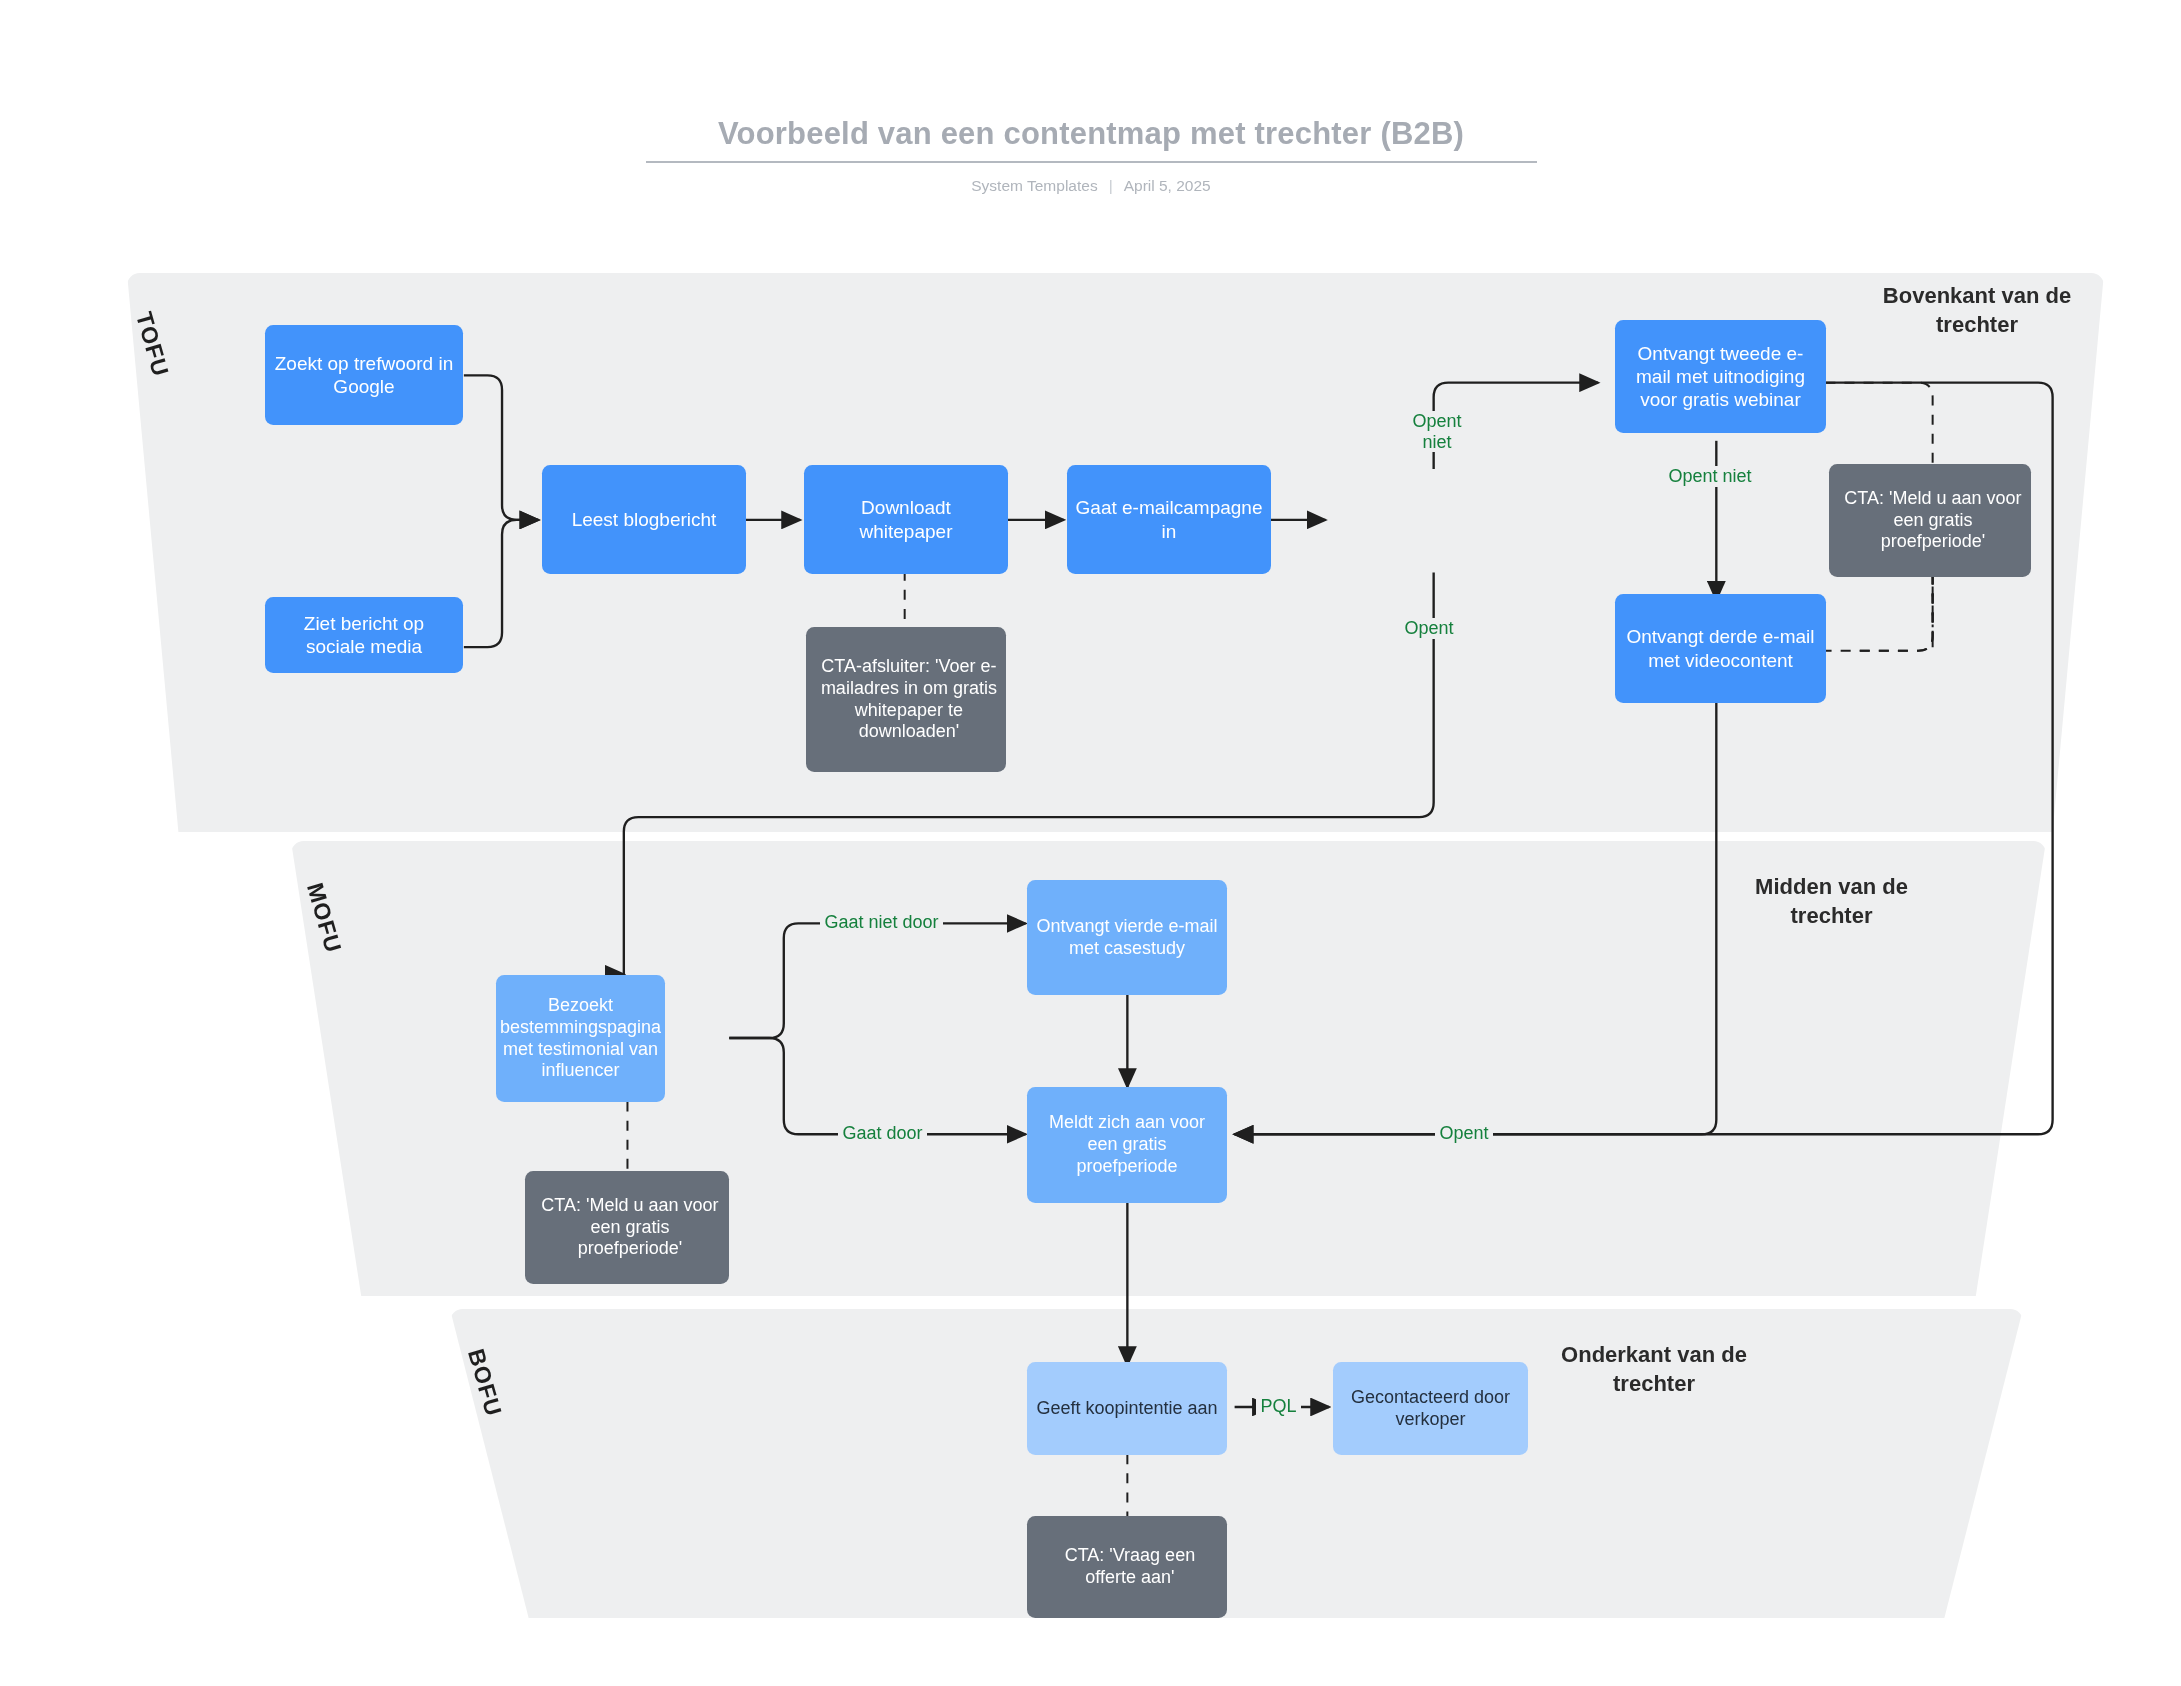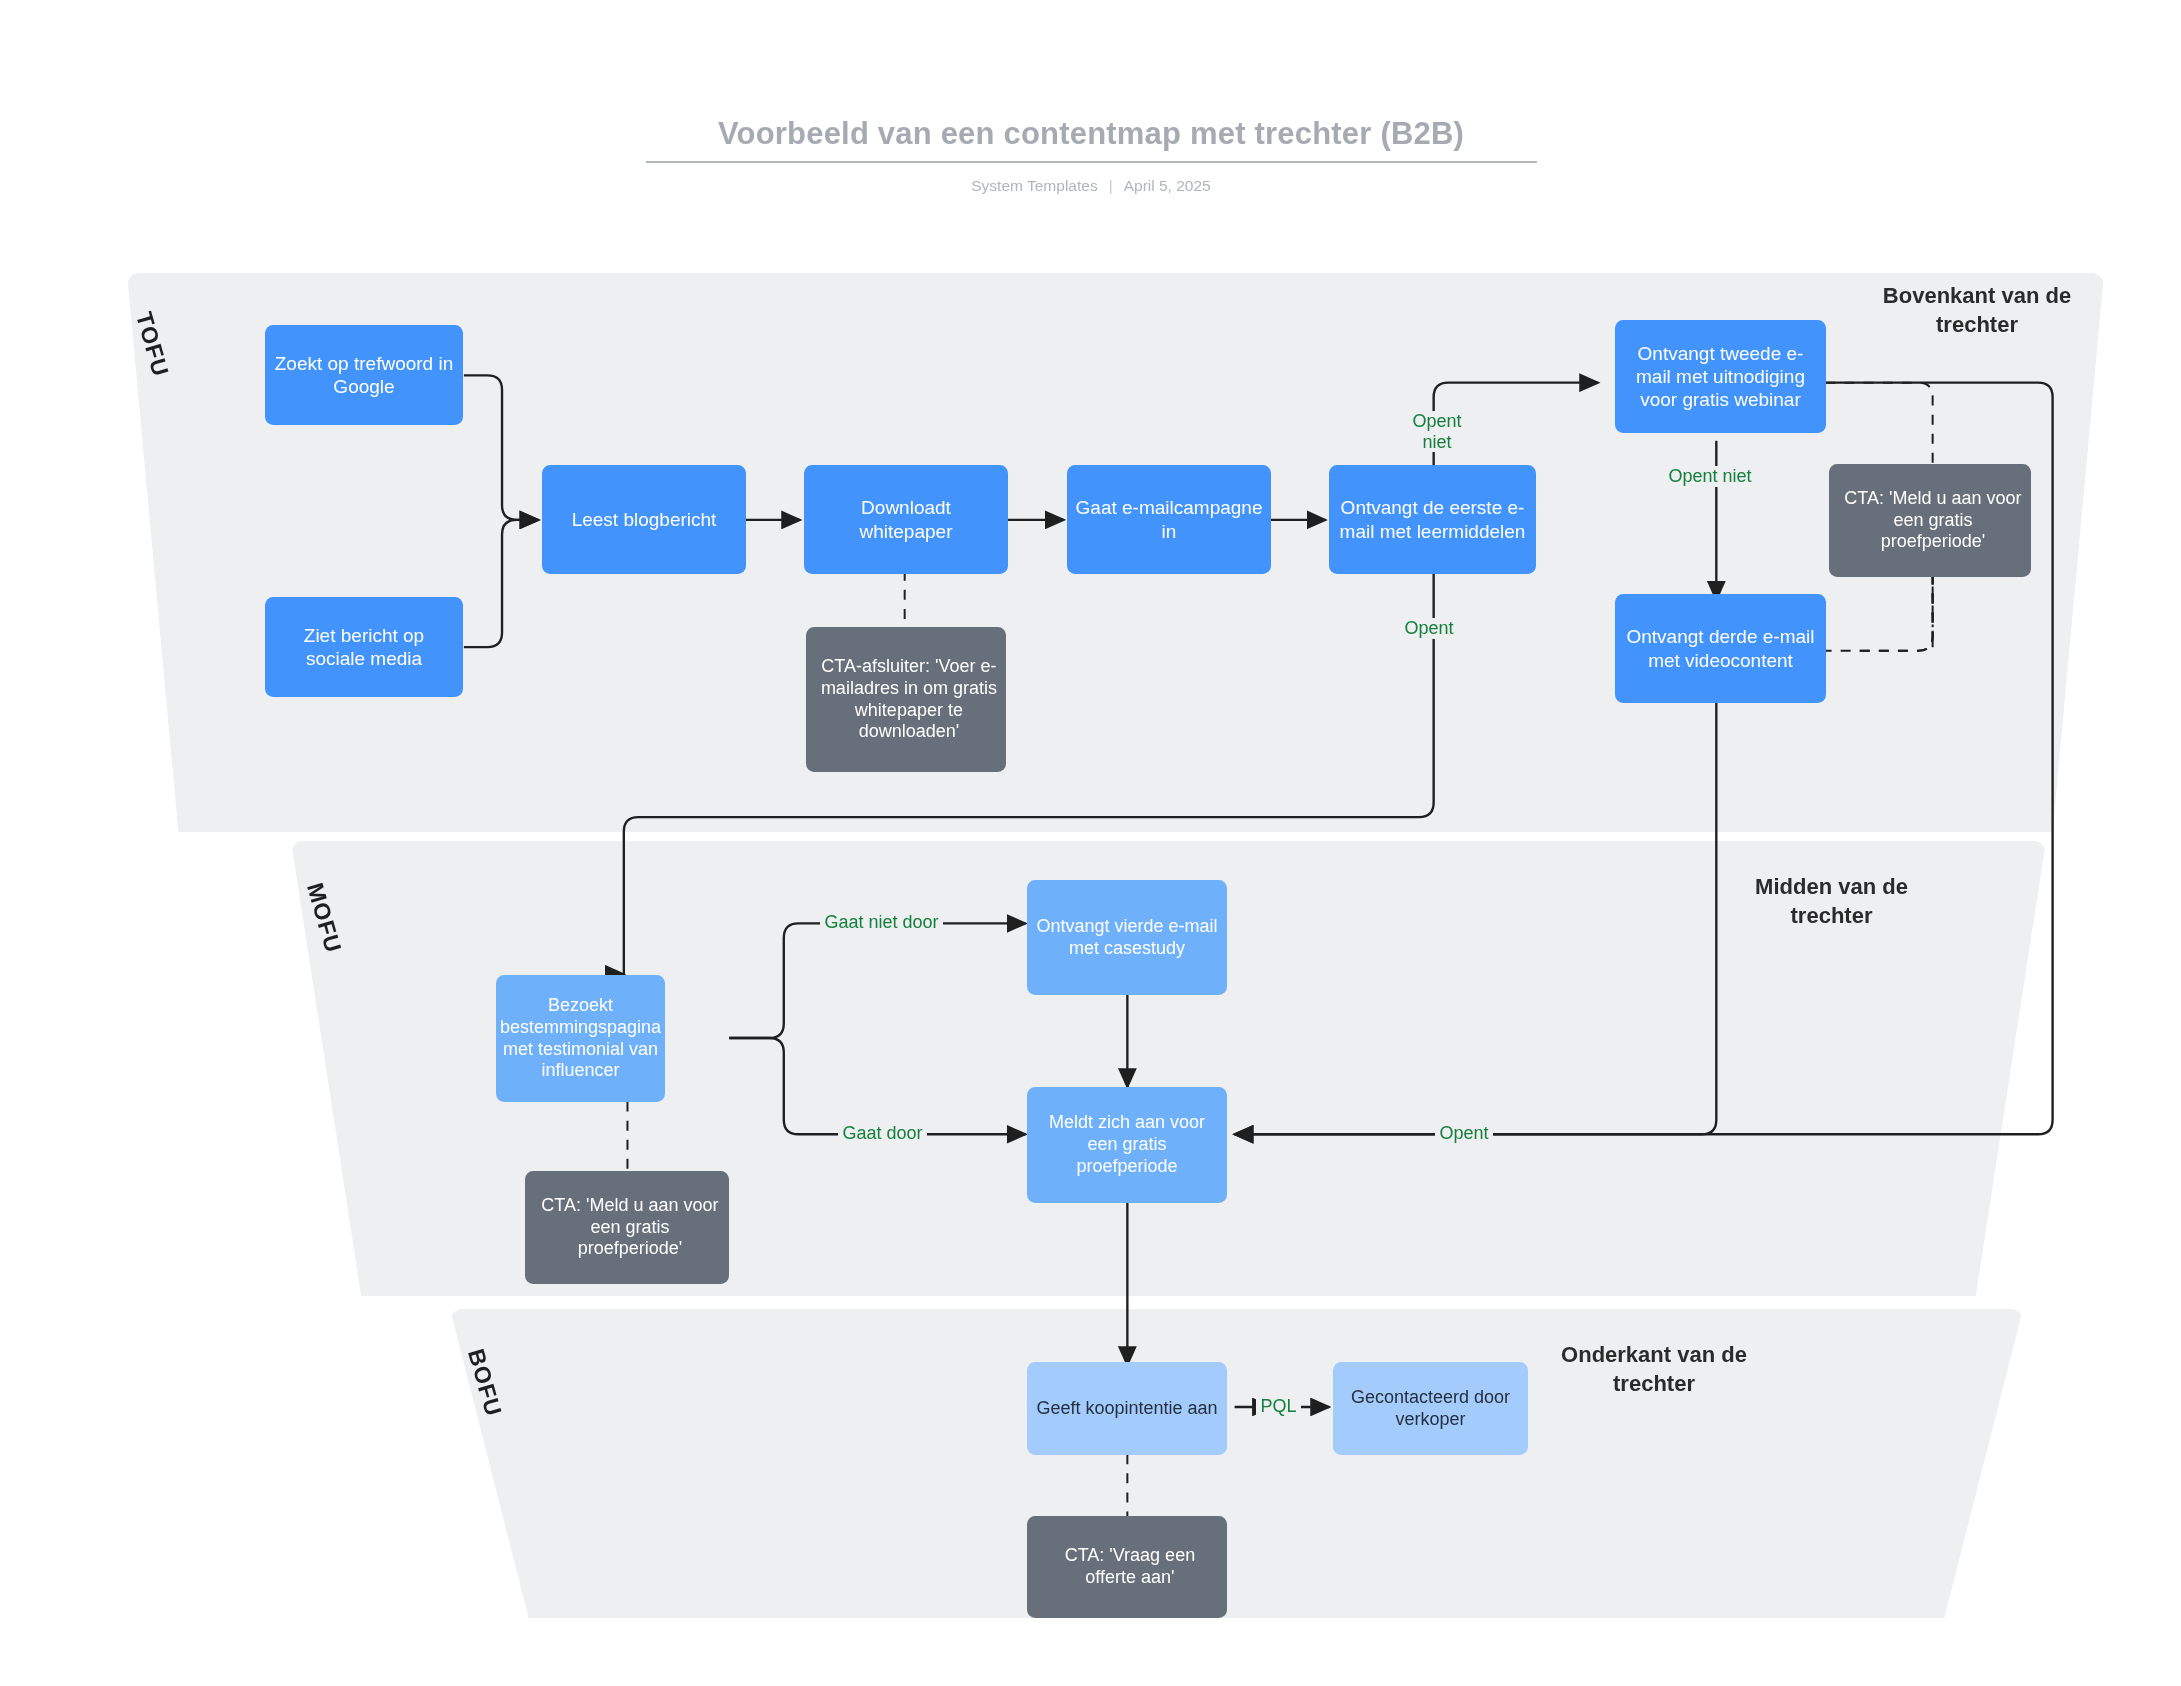--- a/index.html
+++ b/index.html
@@ -120,25 +120,24 @@
       <path d="M2008,421 H2110 Q2126,421 2126,437 V690"></path>
       <path d="M2126,632 V694 M2126,694 V704 M2126,704 V712"></path>
       <path d="M2126,632 V700 Q2126,716 2110,716 H2040"></path>
       <path d="M2126,632 V700 Q2126,716 2110,716 H2008"></path>
       <path d="M690,1212 V1288"></path>
       <path d="M1240,1600 V1668"></path>
     </g>
   </svg>
 
   <div class="node n-tofu" style="left:265px;top:325px;width:198px;height:100px;">Zoekt op trefwoord in Google</div>
-  <div class="node n-tofu" style="left:265px;top:597px;width:198px;height:100px;">Ziet bericht op sociale media</div>
+  <div class="node n-tofu" style="left:265px;top:597px;width:198px;height:76px;">Ziet bericht op sociale media</div>
   <div class="node n-tofu" style="left:542px;top:465px;width:204px;height:109px;">Leest blogbericht</div>
   <div class="node n-tofu" style="left:804px;top:465px;width:204px;height:109px;">Downloadt whitepaper</div>
   <div class="node n-tofu" style="left:1067px;top:465px;width:204px;height:109px;">Gaat e-mailcampagne in</div>
-  <div class="node n-tofu" style="left:1329px;top:465px;width:207px;height:109px;">Ontvangt de eerste e-mail met leermiddelen</div>
   <div class="node n-tofu" style="left:1615px;top:320px;width:211px;height:113px;">Ontvangt tweede e-mail met uitnodiging voor gratis webinar</div>
   <div class="node n-tofu" style="left:1615px;top:594px;width:211px;height:109px;">Ontvangt derde e-mail met videocontent</div>
 
   <div class="node n-cta" style="left:806px;top:627px;width:200px;height:145px;">CTA-afsluiter: 'Voer e-mailadres in om gratis whitepaper te downloaden'</div>
   <div class="node n-cta" style="left:1829px;top:464px;width:202px;height:113px;">CTA: 'Meld u aan voor een gratis proefperiode'</div>
 
   <div class="node n-mofu" style="left:496px;top:975px;width:169px;height:127px;">Bezoekt bestemmingspagina met testimonial van influencer</div>
   <div class="node n-mofu" style="left:1027px;top:880px;width:200px;height:115px;">Ontvangt vierde e-mail met casestudy</div>
   <div class="node n-mofu" style="left:1027px;top:1087px;width:200px;height:116px;">Meldt zich aan voor een gratis proefperiode</div>
   <div class="node n-cta" style="left:525px;top:1171px;width:204px;height:113px;">CTA: 'Meld u aan voor een gratis proefperiode'</div>

